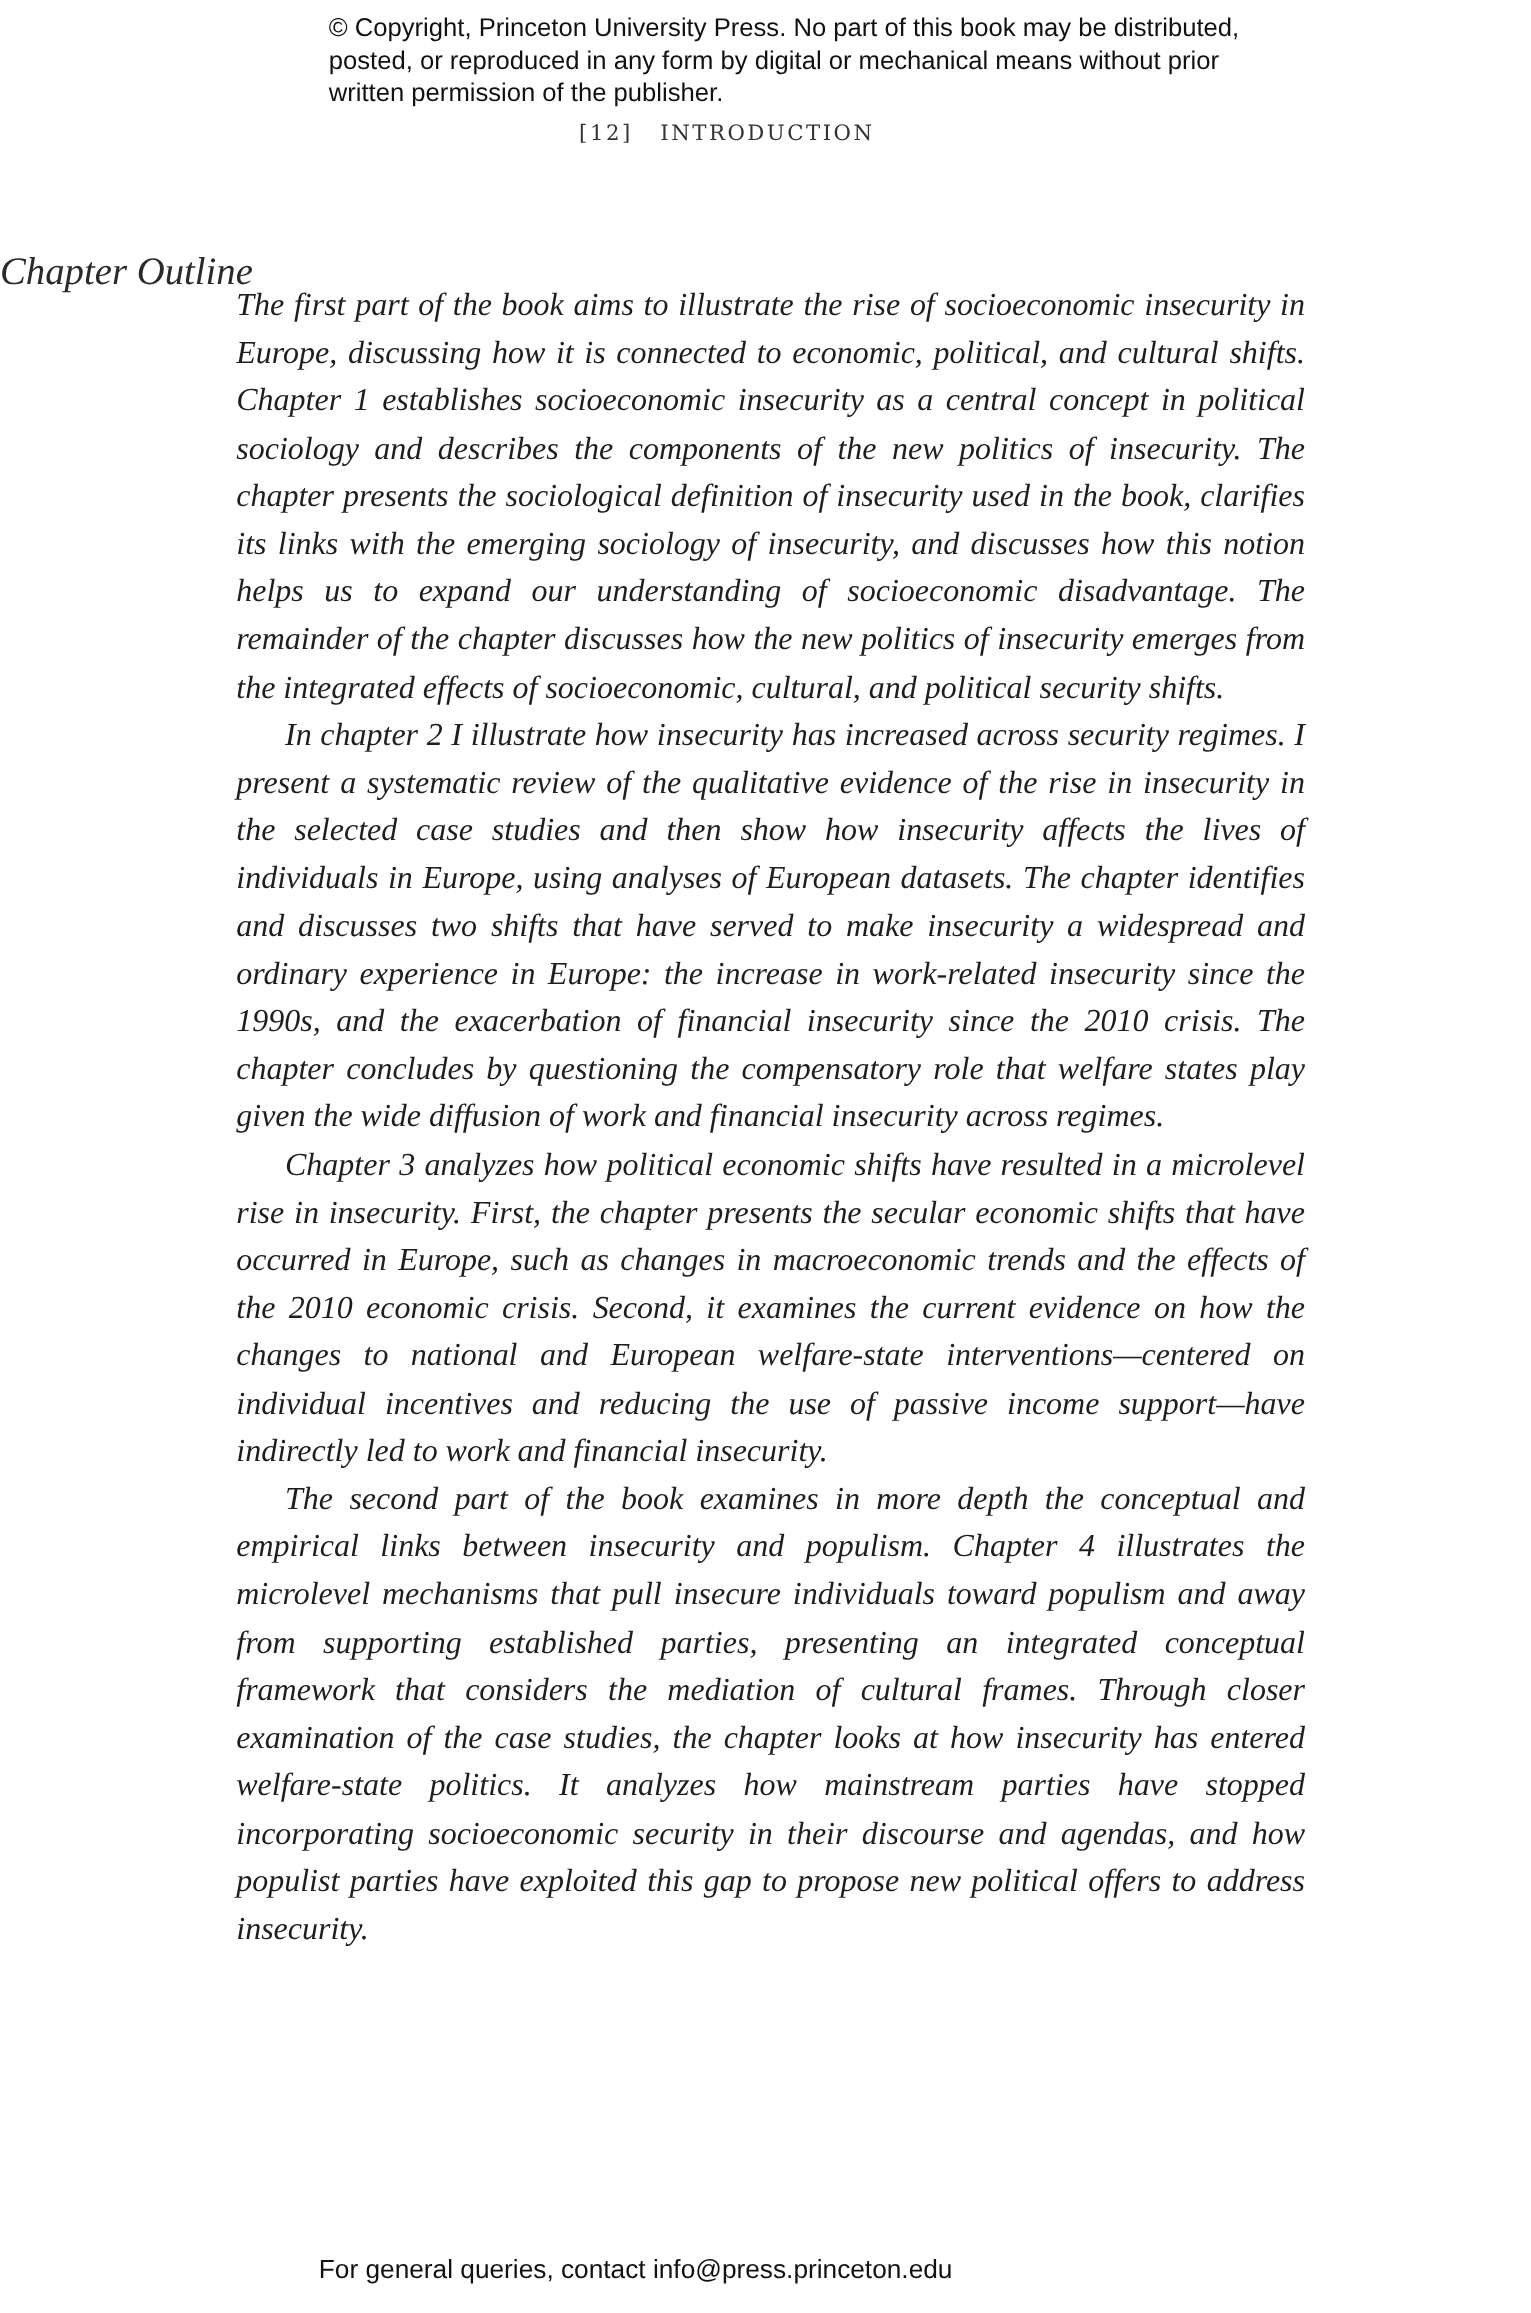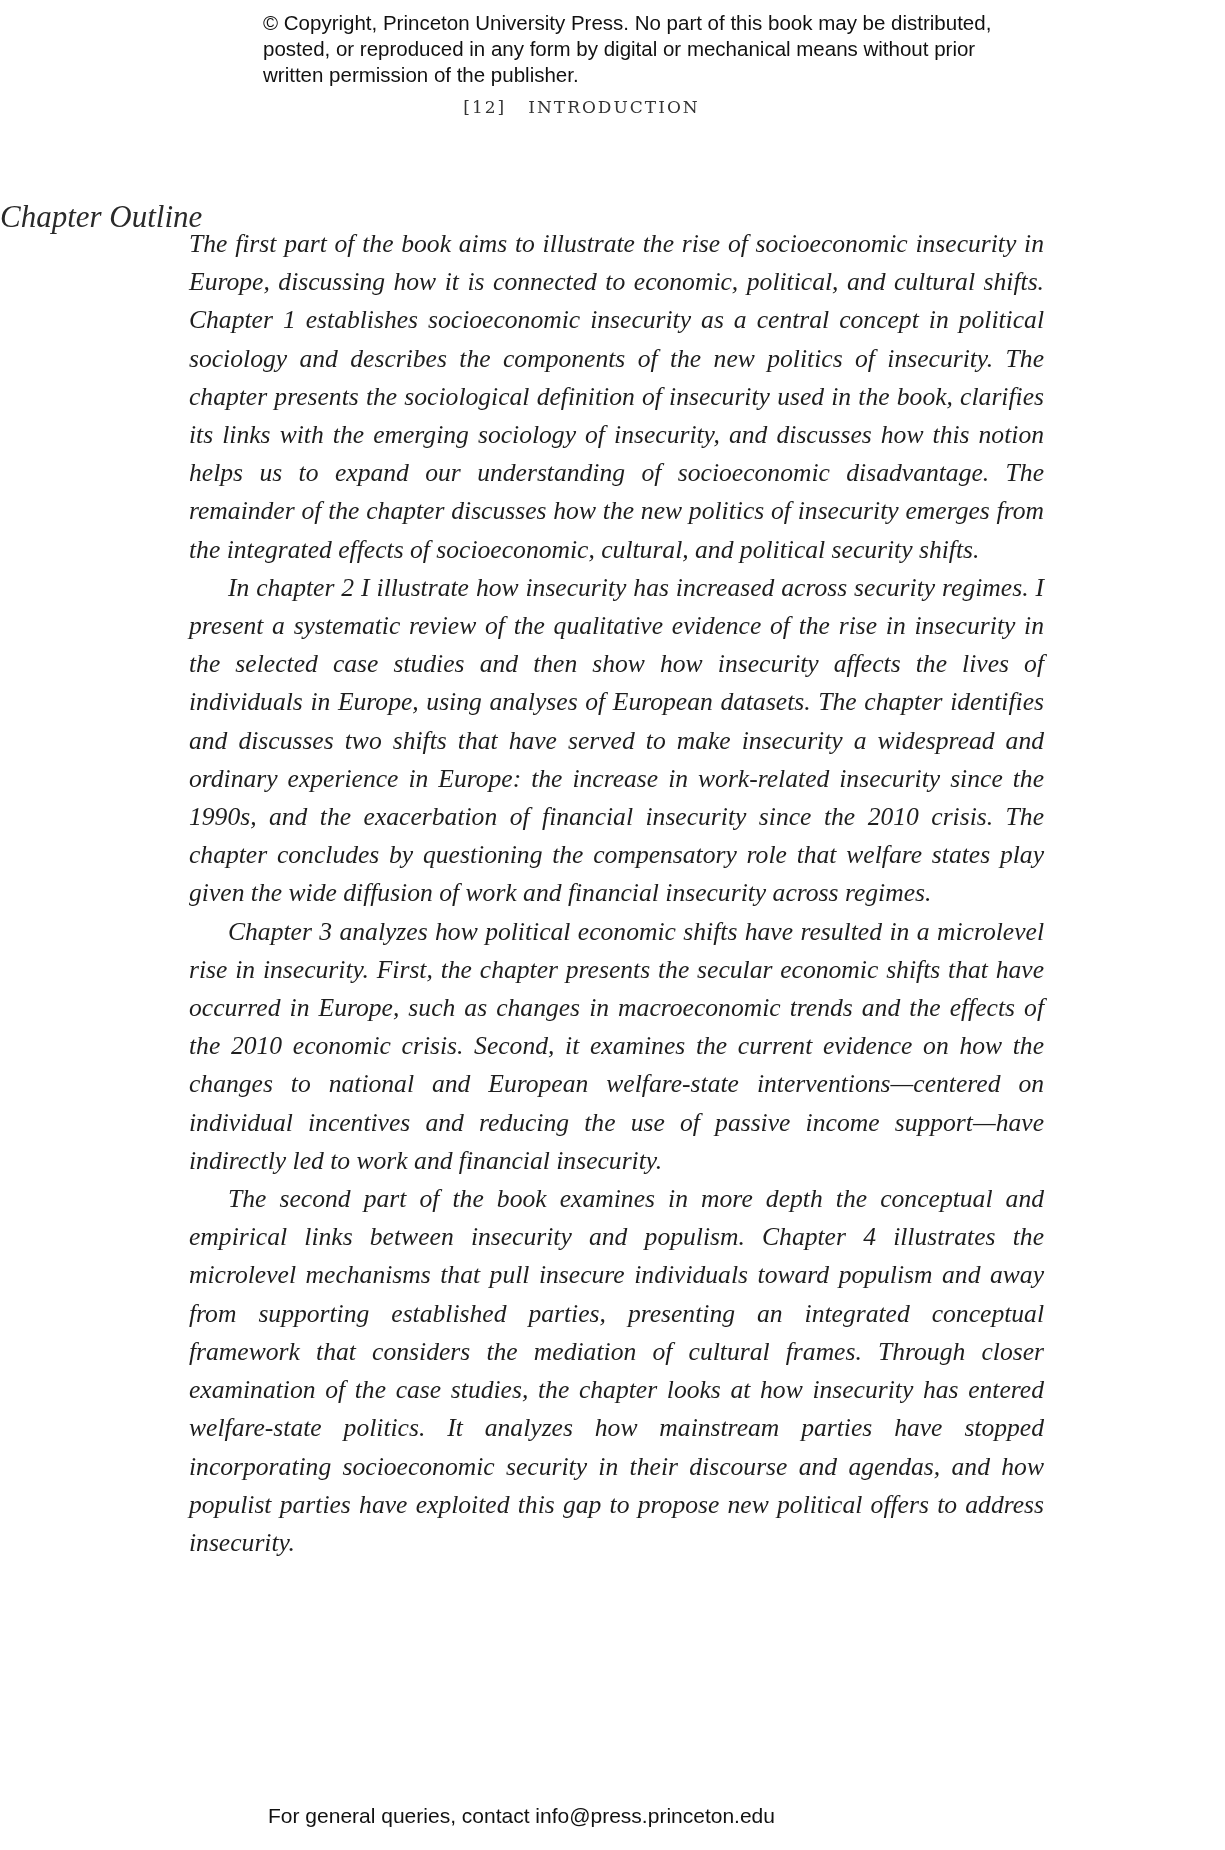--- a/index.html
+++ b/index.html
@@ -19,21 +19,21 @@
   }
   .body-text {
     position: absolute; left: 189px; top: 225px; width: 855px;
     font-family: "Liberation Serif", serif; font-size: 25.6px; line-height: 38.2px; color: #1e1e1e;
     text-align: justify;
     font-style: italic;
   }
   .body-text p { margin: 0; }
   .body-text p.indent { text-indent: 39px; }
   .footer {
-    position: absolute; left: 13px; width: 1017px; top: 1804px; text-align: center;
+    position: absolute; left: 0; width: 1017px; top: 1804px; text-align: center;
     font-family: "Liberation Sans", sans-serif; font-size: 21px; color: #111;
   }
 </style>
 </head>
 <body>
 
 <div class="copyright">© Copyright, Princeton University Press. No part of this book may be distributed, posted, or reproduced in any form by digital or mechanical means without prior written permission of the publisher.</div>
 
 <div class="running-head">
   <span class="pg">[12]</span><span>INTRODUCTION</span>

